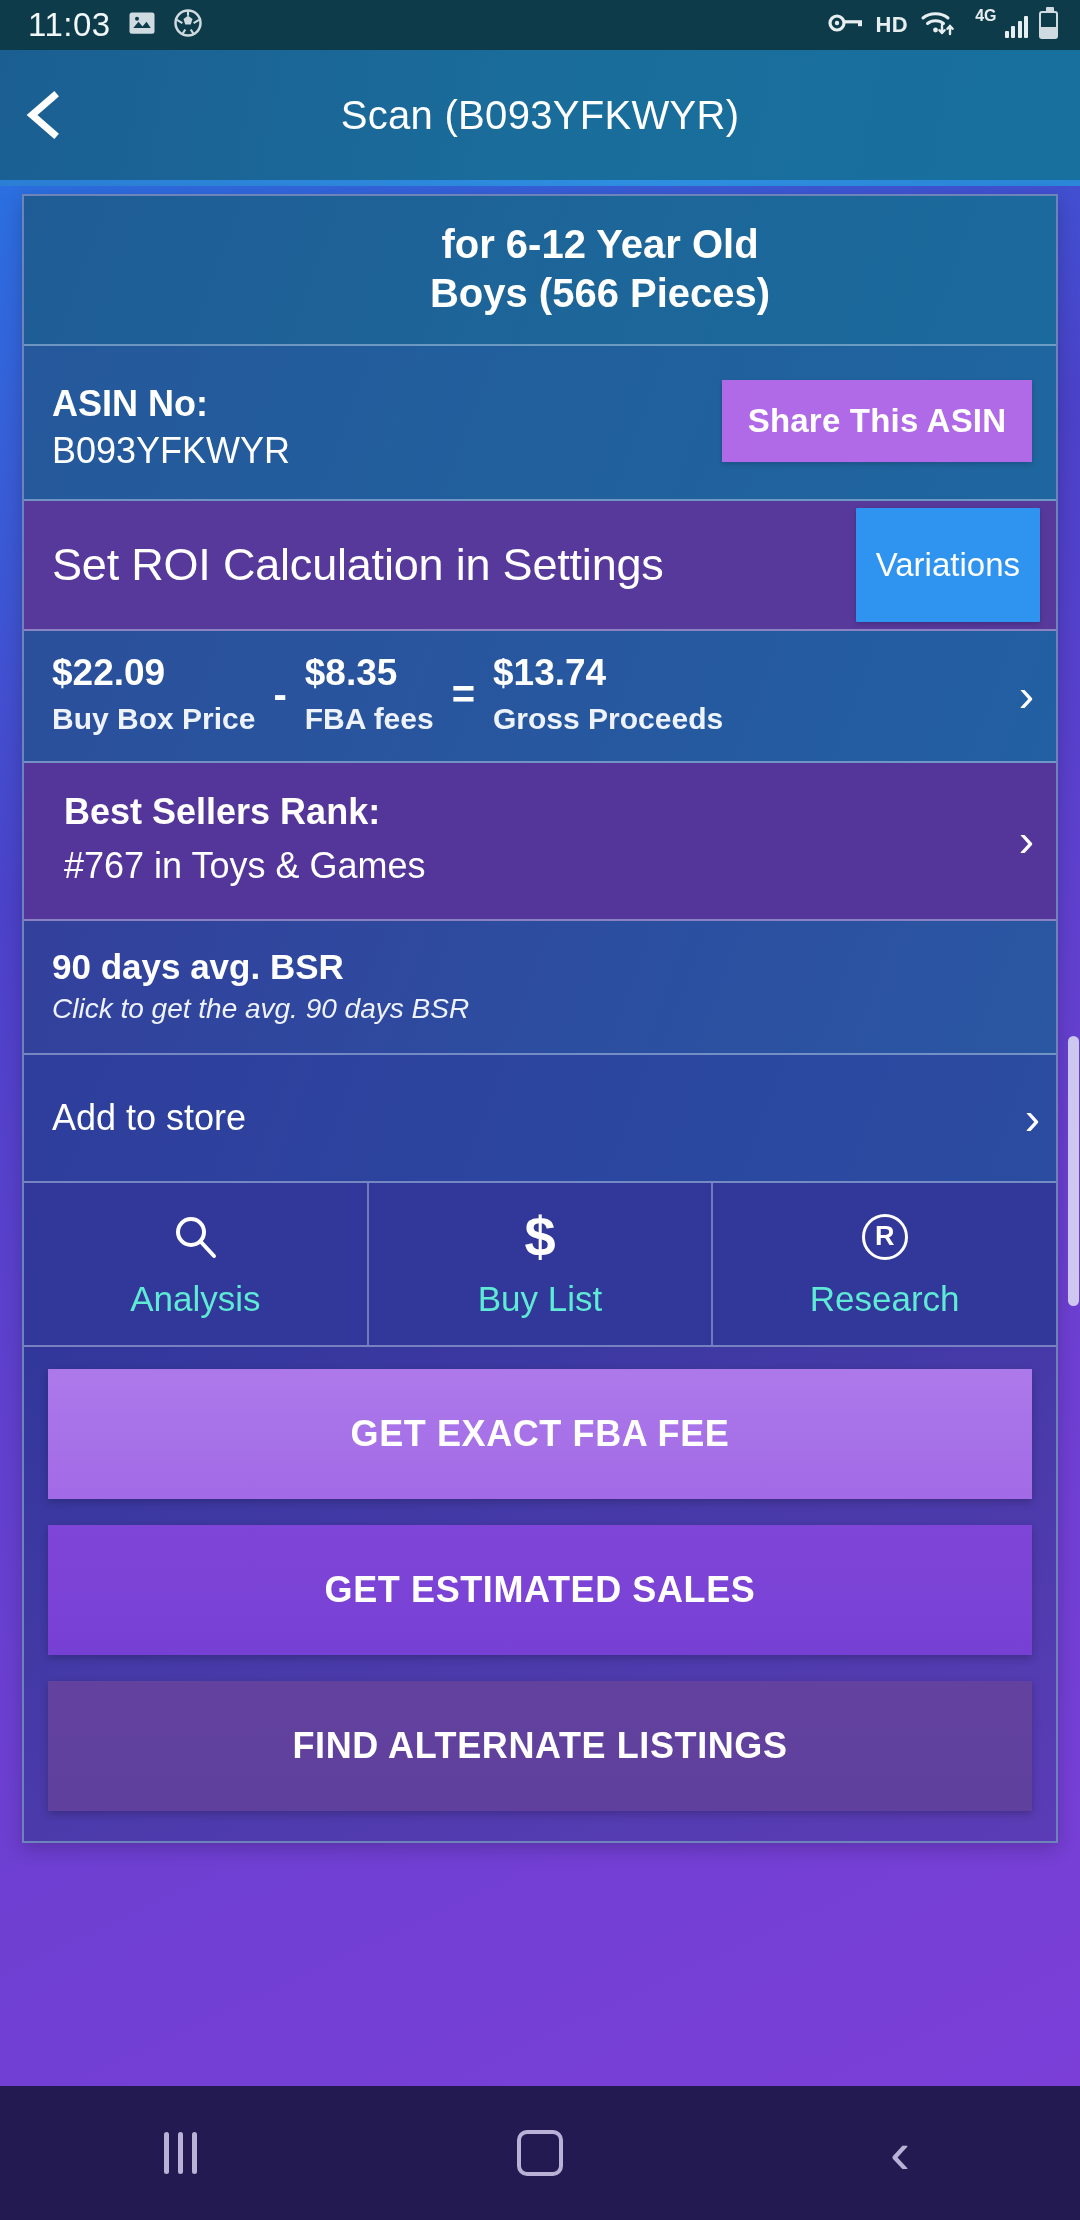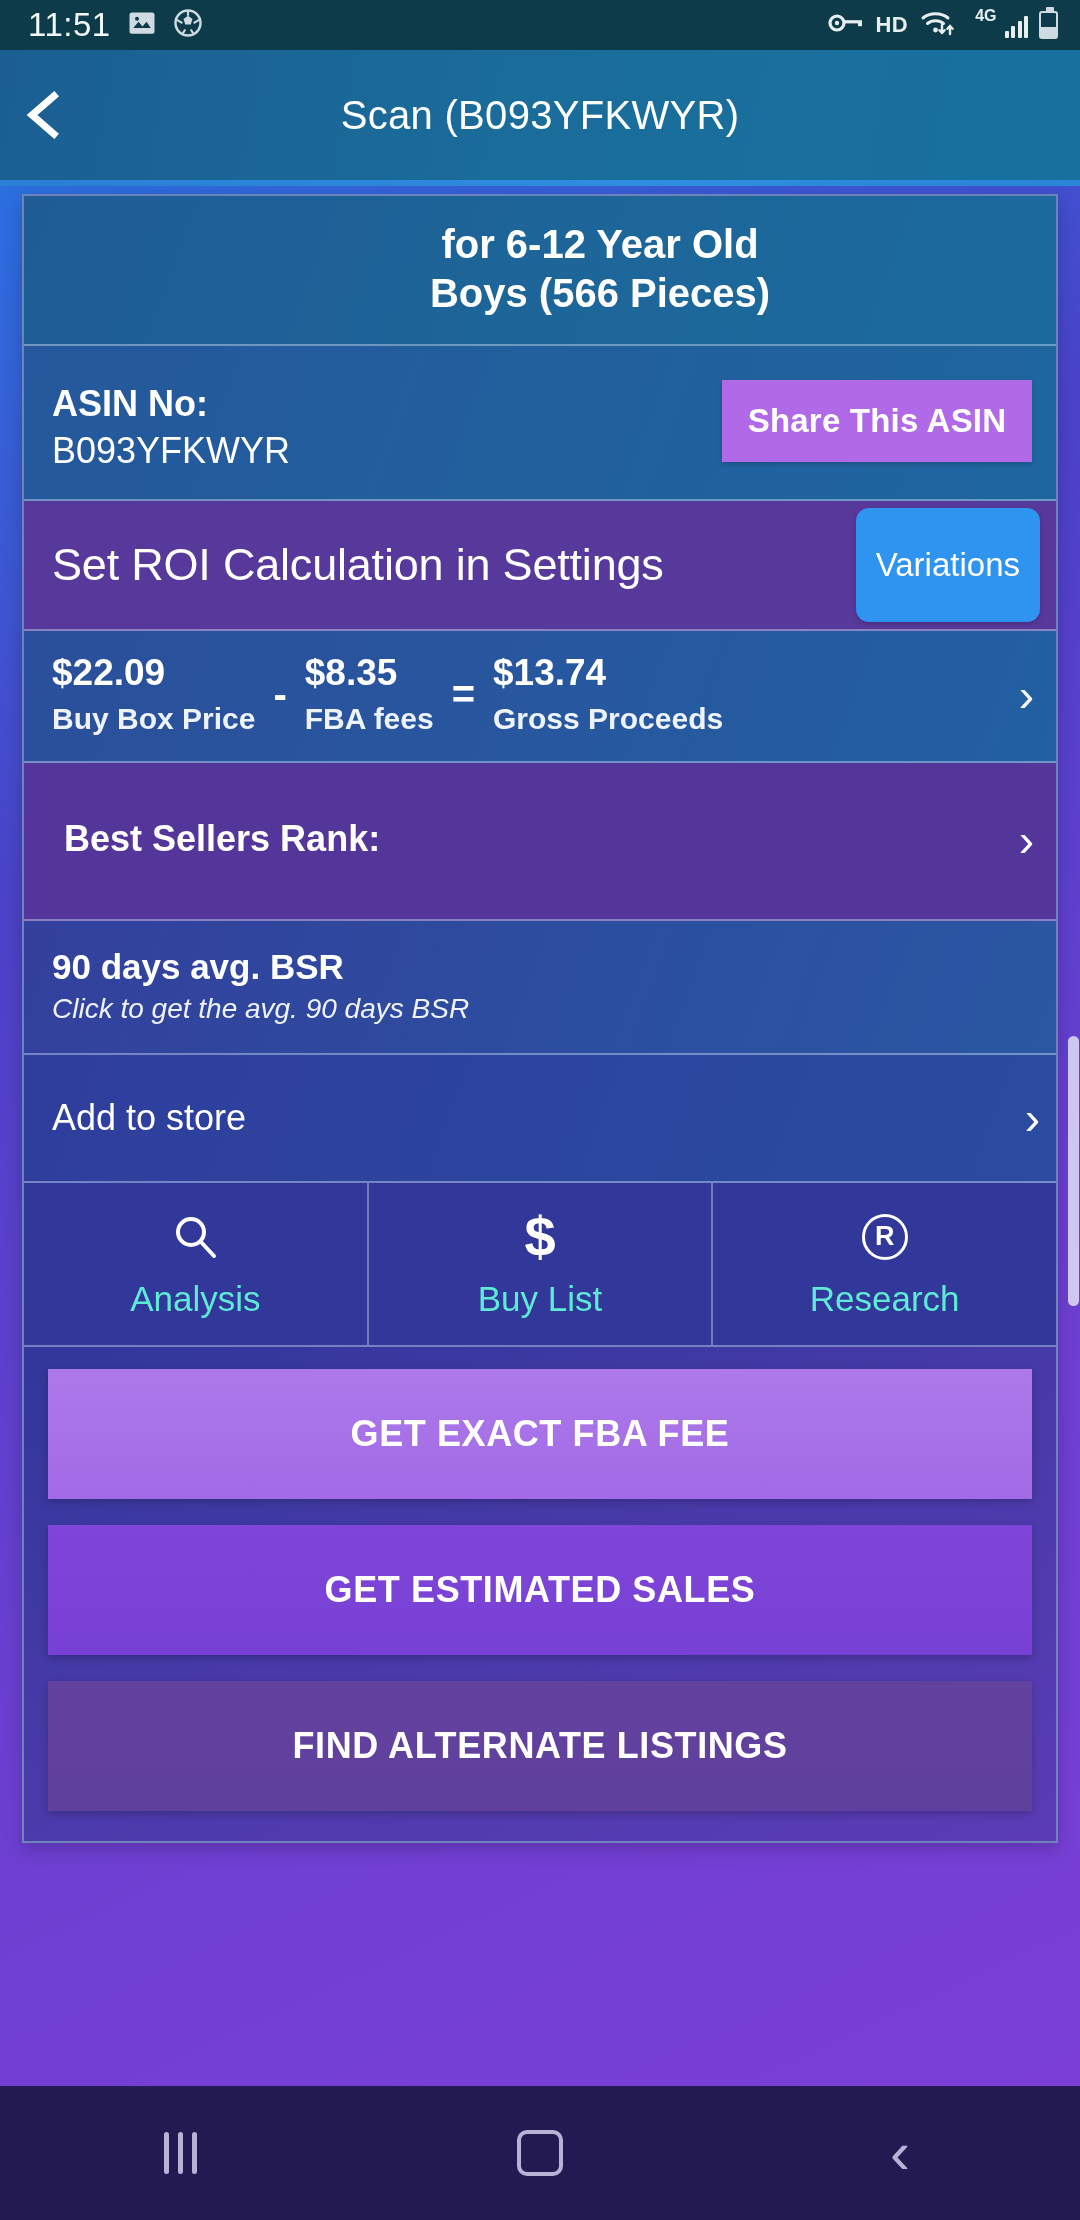--- a/index.html
+++ b/index.html
@@ -91,21 +91,21 @@
 
   
   .r-roi{
     background:#57399b; padding:0 24px 0 28px; min-height:130px;
     display:flex; align-items:center; position:relative; overflow:hidden;
   }
   .roi-text{ color:#ffffff; font-size:45px; white-space:nowrap; letter-spacing:-.2px; }
   .variations-btn{
     position:absolute; right:16px; top:50%; transform:translateY(-50%);
     background:#2f93f0; color:#ffffff; font-size:33px; padding:38px 20px;
-    border-radius:13px; box-shadow:0 2px 5px rgba(0,0,0,.20);
+    border-radius:1px; box-shadow:0 2px 5px rgba(0,0,0,.20);
   }
 
   
   .r-price{
     background:linear-gradient(110deg,#2b4f9b 0%,#27589f 55%,#2260a2 100%);
     padding:18px 22px 20px 28px; min-height:132px;
     display:flex; align-items:center;
   }
   .pcell{ flex:0 0 auto; }
   .pcell .v{ color:#ffffff; font-size:37px; font-weight:700; line-height:1.15;}
@@ -187,21 +187,21 @@
   .recents{ display:flex; gap:9px; }
   .recents i{ width:5px; height:42px; background:#b9b2d6; border-radius:3px; display:block;}
   .home-sq{ width:46px; height:46px; border:4px solid #b9b2d6; border-radius:10px;}
   .back-chev{ color:#b9b2d6; font-size:60px; font-weight:300; line-height:.8; }
 </style>
 </head>
 <body>
 
 <div class="status-bar">
   <div class="sb-left">
-    <span class="sb-clock">11:51</span>
+    <span class="sb-clock">11:03</span>
     <span class="ic">
       <svg width="30" height="30" viewBox="0 0 24 24">
           <rect x="2" y="3.5" width="20" height="17" rx="2" fill="#cfdbe0"></rect>
           <path d="M5 16l4.2-5 3.2 3.8L15.6 11 19 16z" fill="#0d3b4a"></path>
           <circle cx="8" cy="8.5" r="1.6" fill="#0d3b4a"></circle>
         </svg>
     </span>
     <span class="ic">
       <svg width="30" height="30" viewBox="0 0 24 24">
           <circle cx="12" cy="12" r="10" fill="none" stroke="#cfdbe0" stroke-width="2"></circle>
@@ -287,20 +287,21 @@
         <div class="v">$13.74</div>
         <div class="l">Gross Proceeds</div>
       </div>
       <div class="spacer"></div>
       <div class="chev">›</div>
     </div>
 
     <div class="row r-bsr">
       <div class="bsr-left">
         <div class="bsr-label">Best Sellers Rank:</div>
+        <div class="bsr-value">#767 in Toys &amp; Games</div>
       </div>
       <div class="chev">›</div>
     </div>
 
     <div class="row r-avg">
       <div class="avg-label">90 days avg. BSR</div>
       <div class="avg-sub">Click to get the avg. 90 days BSR</div>
     </div>
 
     <div class="row r-store">

